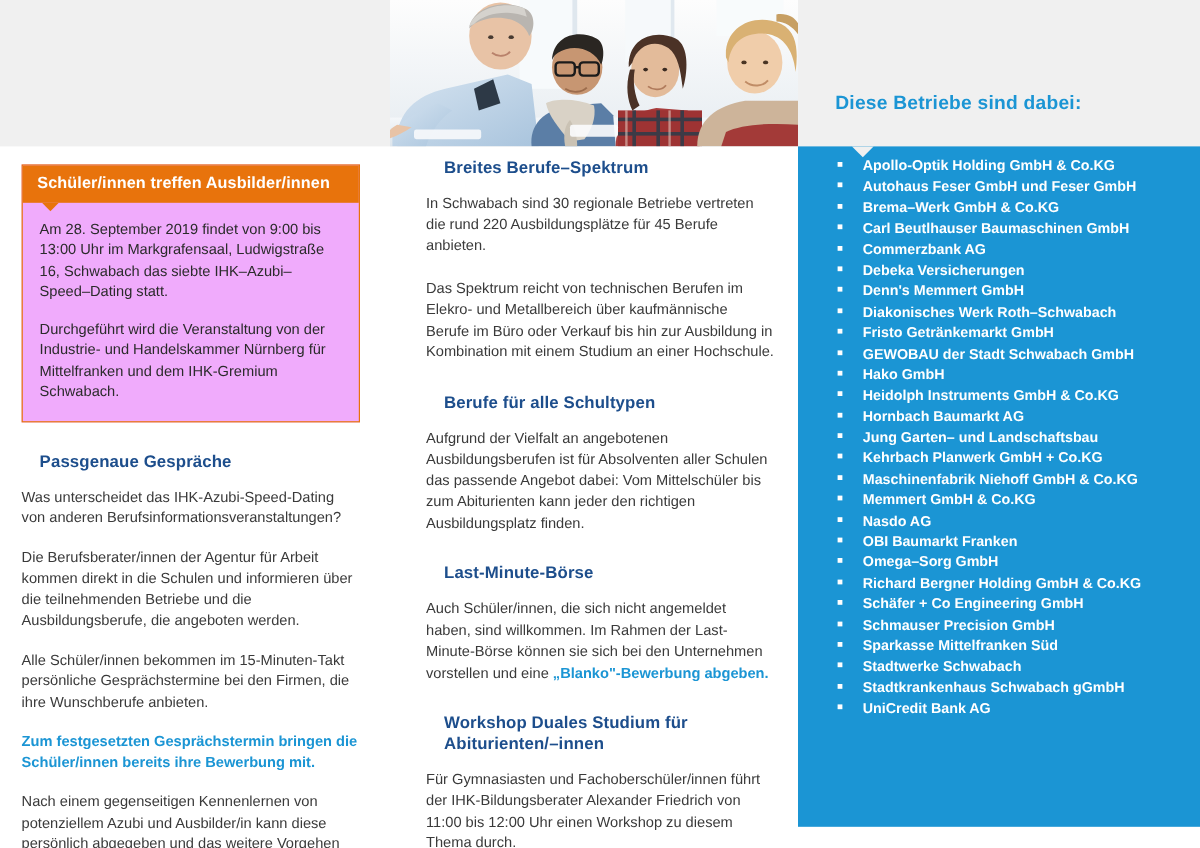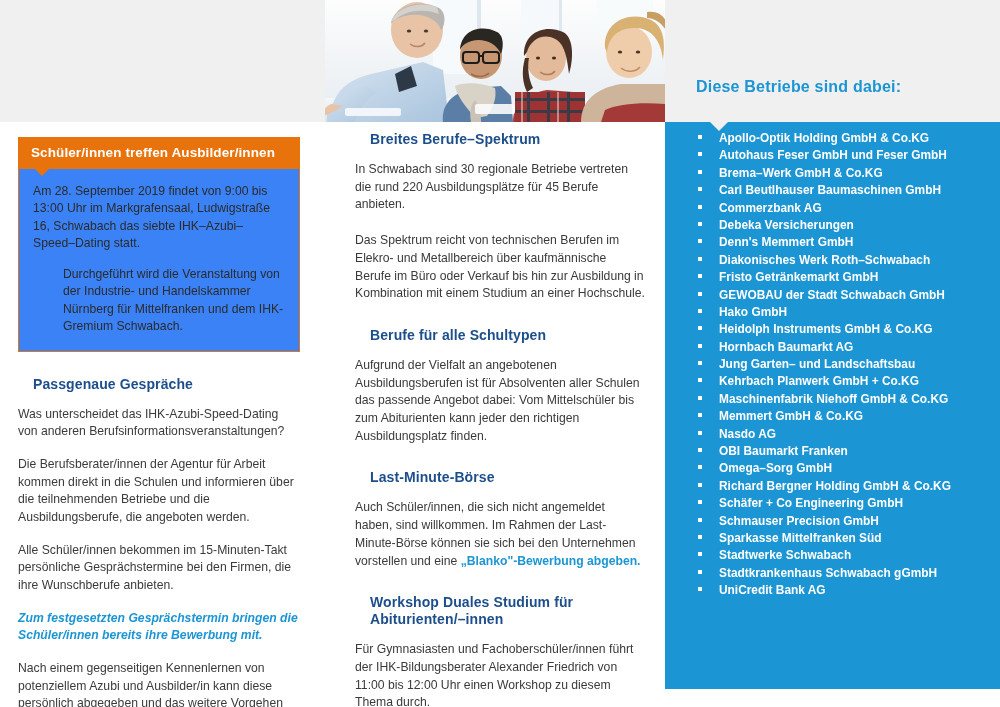--- a/index.html
+++ b/index.html
@@ -49,21 +49,21 @@
   
   .col-left {
     position: absolute;
     left: 18px;
     top: 137px;
     width: 282px;
   }
 
   .callout {
     border: 1px solid #e8730c;
-    background: #3b82f6;
+    background: #f0abfc;
     position: relative;
   }
   .callout-head {
     background: #e8730c;
     color: #ffffff;
     font-size: 13.5px;
     font-weight: bold;
     letter-spacing: .1px;
     padding: 8px 10px 8px 12px;
     line-height: 1.1;
@@ -79,21 +79,21 @@
     border-right: 7px solid transparent;
     border-top: 7px solid #e8730c;
   }
   .callout-body {
     padding: 14px 14px 16px 14px;
     color: #2b2b2b;
     font-size: 12.2px;
     line-height: 1.42;
   }
   .callout-body p { margin: 0 0 14px 0; }
-  .callout-body p:last-child { margin-bottom: 0; margin-left: 30px; }
+  .callout-body p:last-child { margin-bottom: 0; }
 
   h2.sec {
     color: #1d4e8c;
     font-size: 14px;
     font-weight: bold;
     margin: 0 0 12px 0;
     line-height: 1.22;
     letter-spacing: .1px;
     padding-left: 15px;
   }
@@ -101,21 +101,20 @@
   .body-text {
     color: #3a3a3a;
     font-size: 12.2px;
     line-height: 1.45;
     margin: 0 0 15px 0;
   }
   .body-text:last-child { margin-bottom: 0; }
   .body-text.accent {
     color: #1b95d4;
     font-weight: bold;
-    font-style: italic;
   }
 
   .left-blocks { margin-top: 24px; }
 
   
   .col-mid {
     position: absolute;
     left: 355px;
     top: 131px;
     width: 290px;

